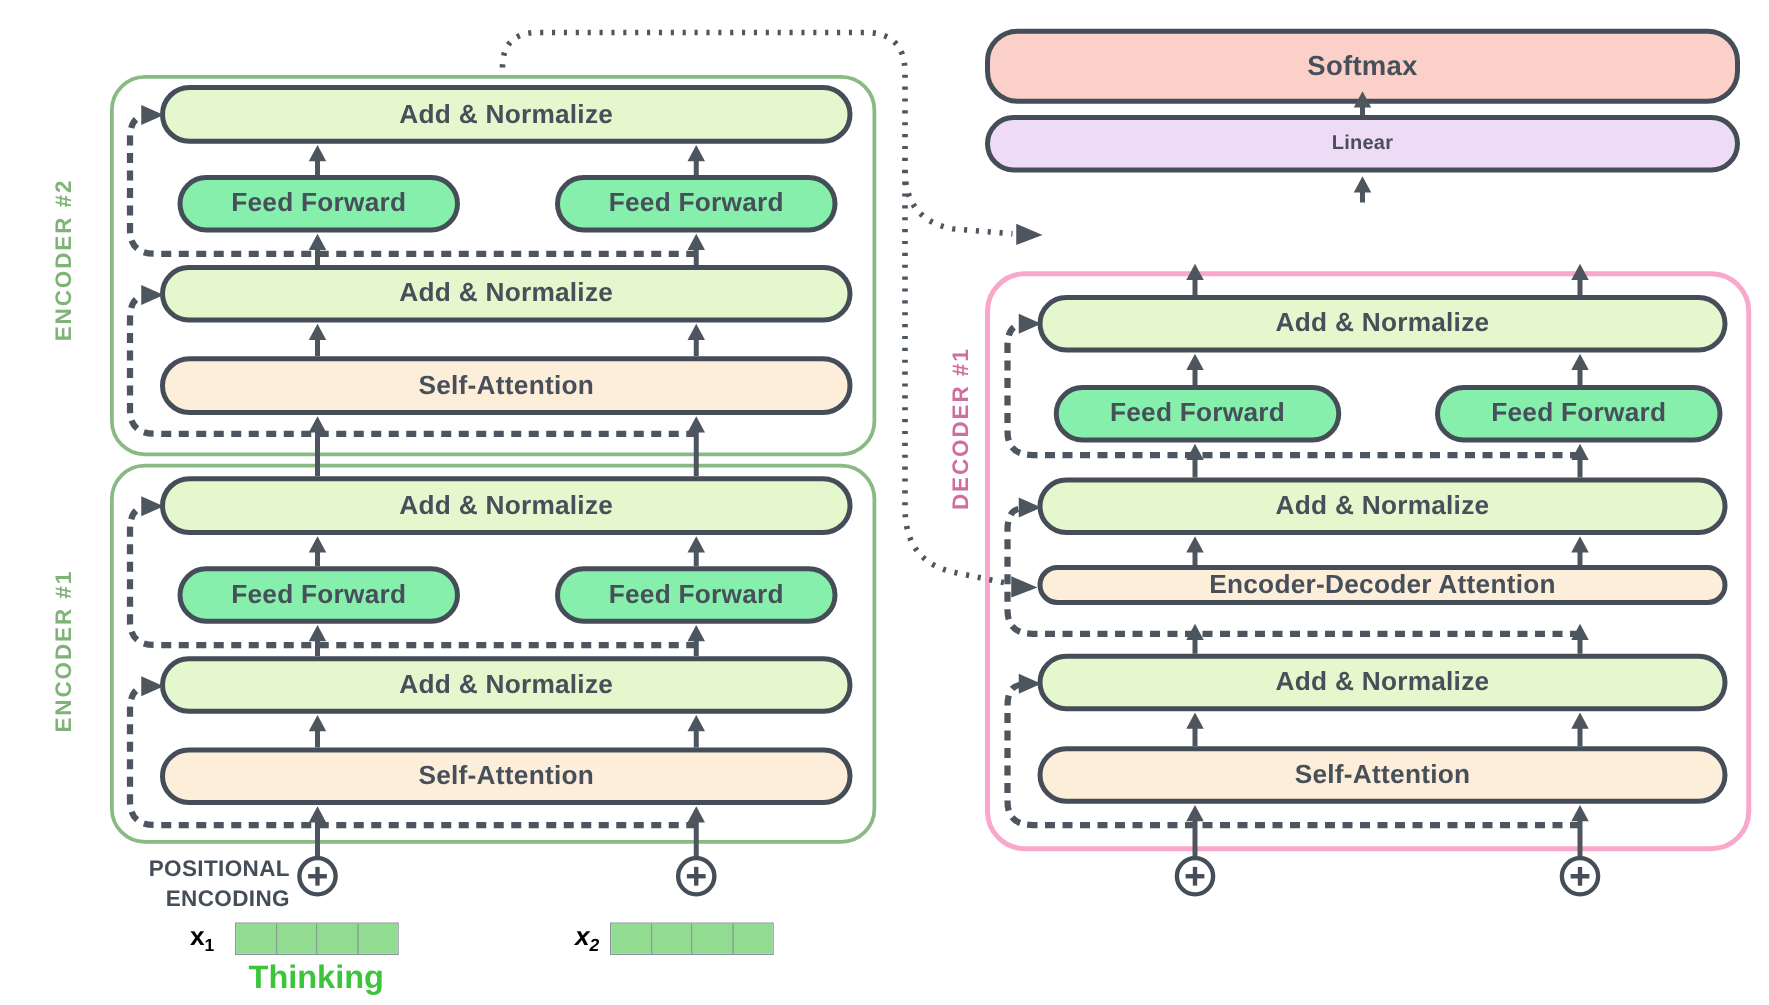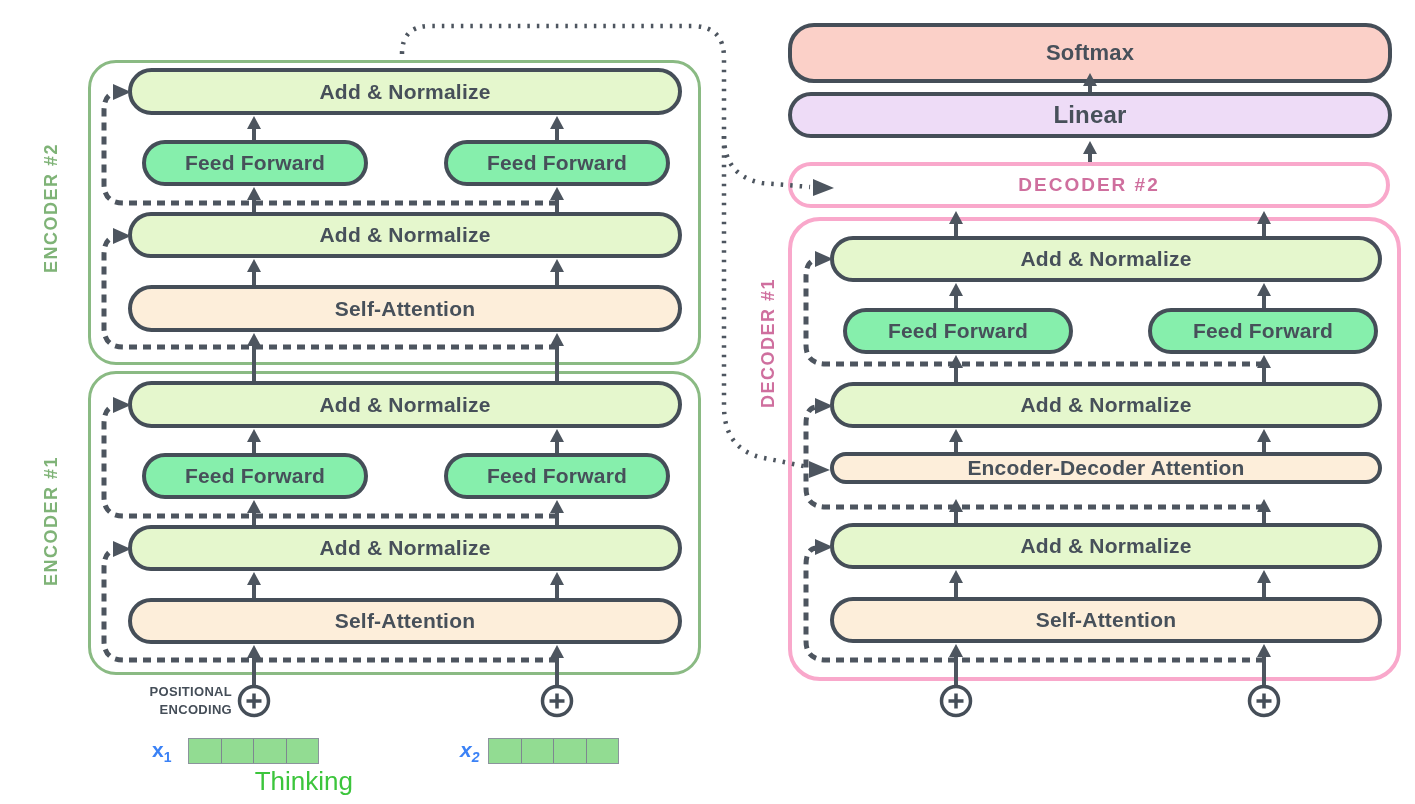--- a/index.html
+++ b/index.html
@@ -27,35 +27,35 @@
     font-size:19px;font-weight:600;color:#cf6f9e;letter-spacing:2px;z-index:2;
   }
   .side-label{
     position:absolute;width:200px;height:26px;text-align:center;line-height:26px;
     font-size:18px;font-weight:700;letter-spacing:1.5px;transform:rotate(-90deg);z-index:2;
   }
   .side-label.green{color:#7fb377;}
   .side-label.pink{color:#cf6f9e;}
   .pos-enc{
     position:absolute;left:88px;top:683px;width:144px;text-align:right;
-    font-size:13px;font-weight:700;color:#454e58;letter-spacing:.3px;line-height:1.35;z-index:2;
+    font-size:18px;font-weight:700;color:#454e58;letter-spacing:.3px;line-height:1.35;z-index:2;
   }
   .xlabel{
-    position:absolute;font-size:21px;font-weight:700;color:#3b82f6;z-index:2;
+    position:absolute;font-size:21px;font-weight:700;color:#000000;z-index:2;
   }
   .xlabel sub{font-size:14px;}
   .vector{
     position:absolute;display:flex;z-index:2;border:1px solid #8b949c;
   }
   .vector .cell{
     width:31.5px;height:24px;background:#92dc92;border-right:1.5px solid #7e8790;
   }
   .vector .cell:last-child{border-right:none;}
   .word-label{
-    position:absolute;width:200px;text-align:right;font-size:26px;font-weight:400;color:#3cc53c;z-index:2;
+    position:absolute;width:200px;text-align:center;font-size:26px;font-weight:700;color:#3cc53c;z-index:2;
   }
   svg.overlay{position:absolute;left:0;top:0;z-index:5;pointer-events:none;}
 </style>
 </head>
 <body>
 
 <div class="canvas">
 
   <div class="side-label green" style="left:-49px;top:195px;">ENCODER #2</div>
   <div class="side-label green" style="left:-49px;top:508px;">ENCODER #1</div>
@@ -92,22 +92,21 @@
   <div class="xlabel" style="left:460px;top:738px;font-style:italic;"><span>x</span><sub>2</sub></div>
   <div class="vector" style="left:488px;top:738px;">
     <div class="cell"></div>
       <div class="cell"></div>
       <div class="cell"></div>
       <div class="cell"></div>
   </div>
   <div class="word-label" style="left:428px;top:766px;margin-top:42px;">Machines</div>
 
   <div class="pill fill-salmon" style="left:788px;top:23px;width:604px;height:60px;font-size:22px;">Softmax</div>
-  <div class="pill fill-lavender" style="left:788px;top:92px;width:604px;height:46px;font-size:24px;">Linear</div>
-  <div class="pill-outline-pink" style="left:788px;top:162px;width:602px;height:46px;">DECODER #2</div>
+  <div class="pill fill-lavender" style="left:788px;top:92px;width:604px;height:46px;font-size:16px;">Linear</div>
 
   <div class="side-label pink" style="left:668px;top:330px;">DECODER #1</div>
   <div class="container-box dec-box" style="left:788px;top:217px;width:605px;height:456px;"></div>
 
   <div class="pill fill-green" style="left:830px;top:236px;width:552px;height:46px;">Add &amp; Normalize</div>
   <div class="pill fill-blue" style="left:843px;top:308px;width:230px;height:46px;">Feed Forward</div>
   <div class="pill fill-blue" style="left:1148px;top:308px;width:230px;height:46px;">Feed Forward</div>
   <div class="pill fill-green" style="left:830px;top:382px;width:552px;height:46px;">Add &amp; Normalize</div>
   <div class="pill fill-orange" style="left:830px;top:452px;width:552px;height:32px;">Encoder-Decoder Attention</div>
   <div class="pill fill-green" style="left:830px;top:523px;width:552px;height:46px;">Add &amp; Normalize</div>

